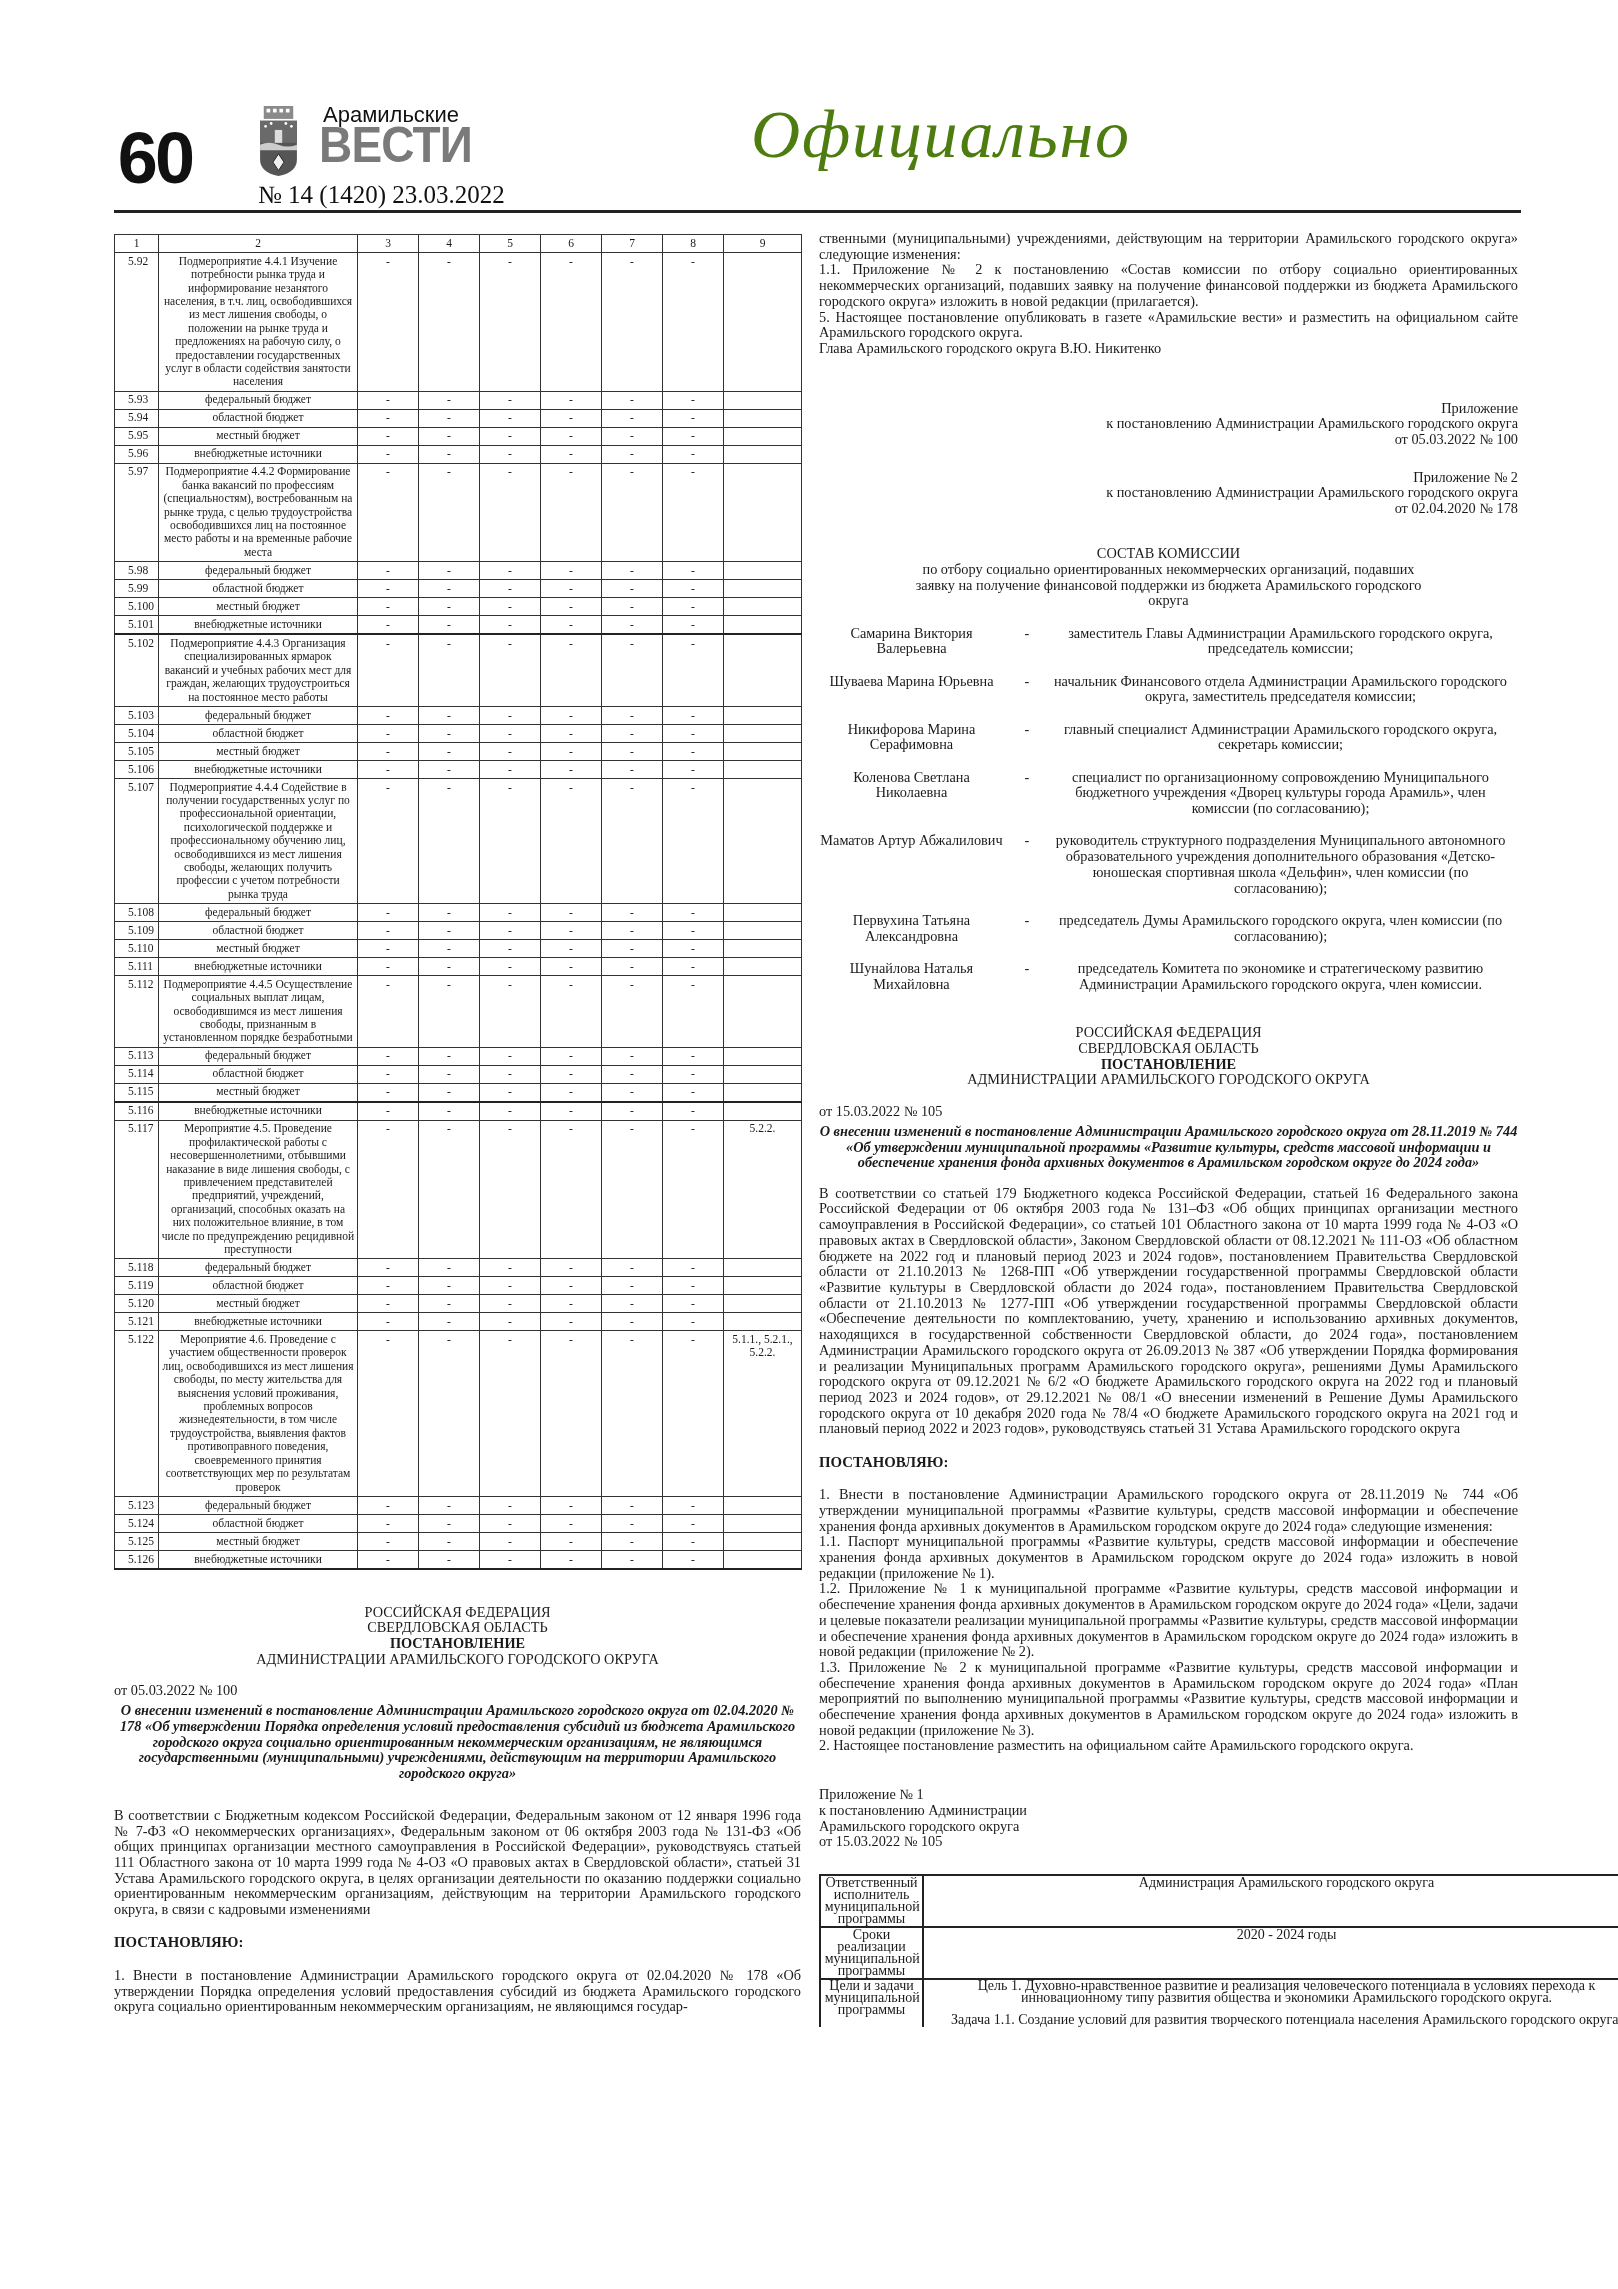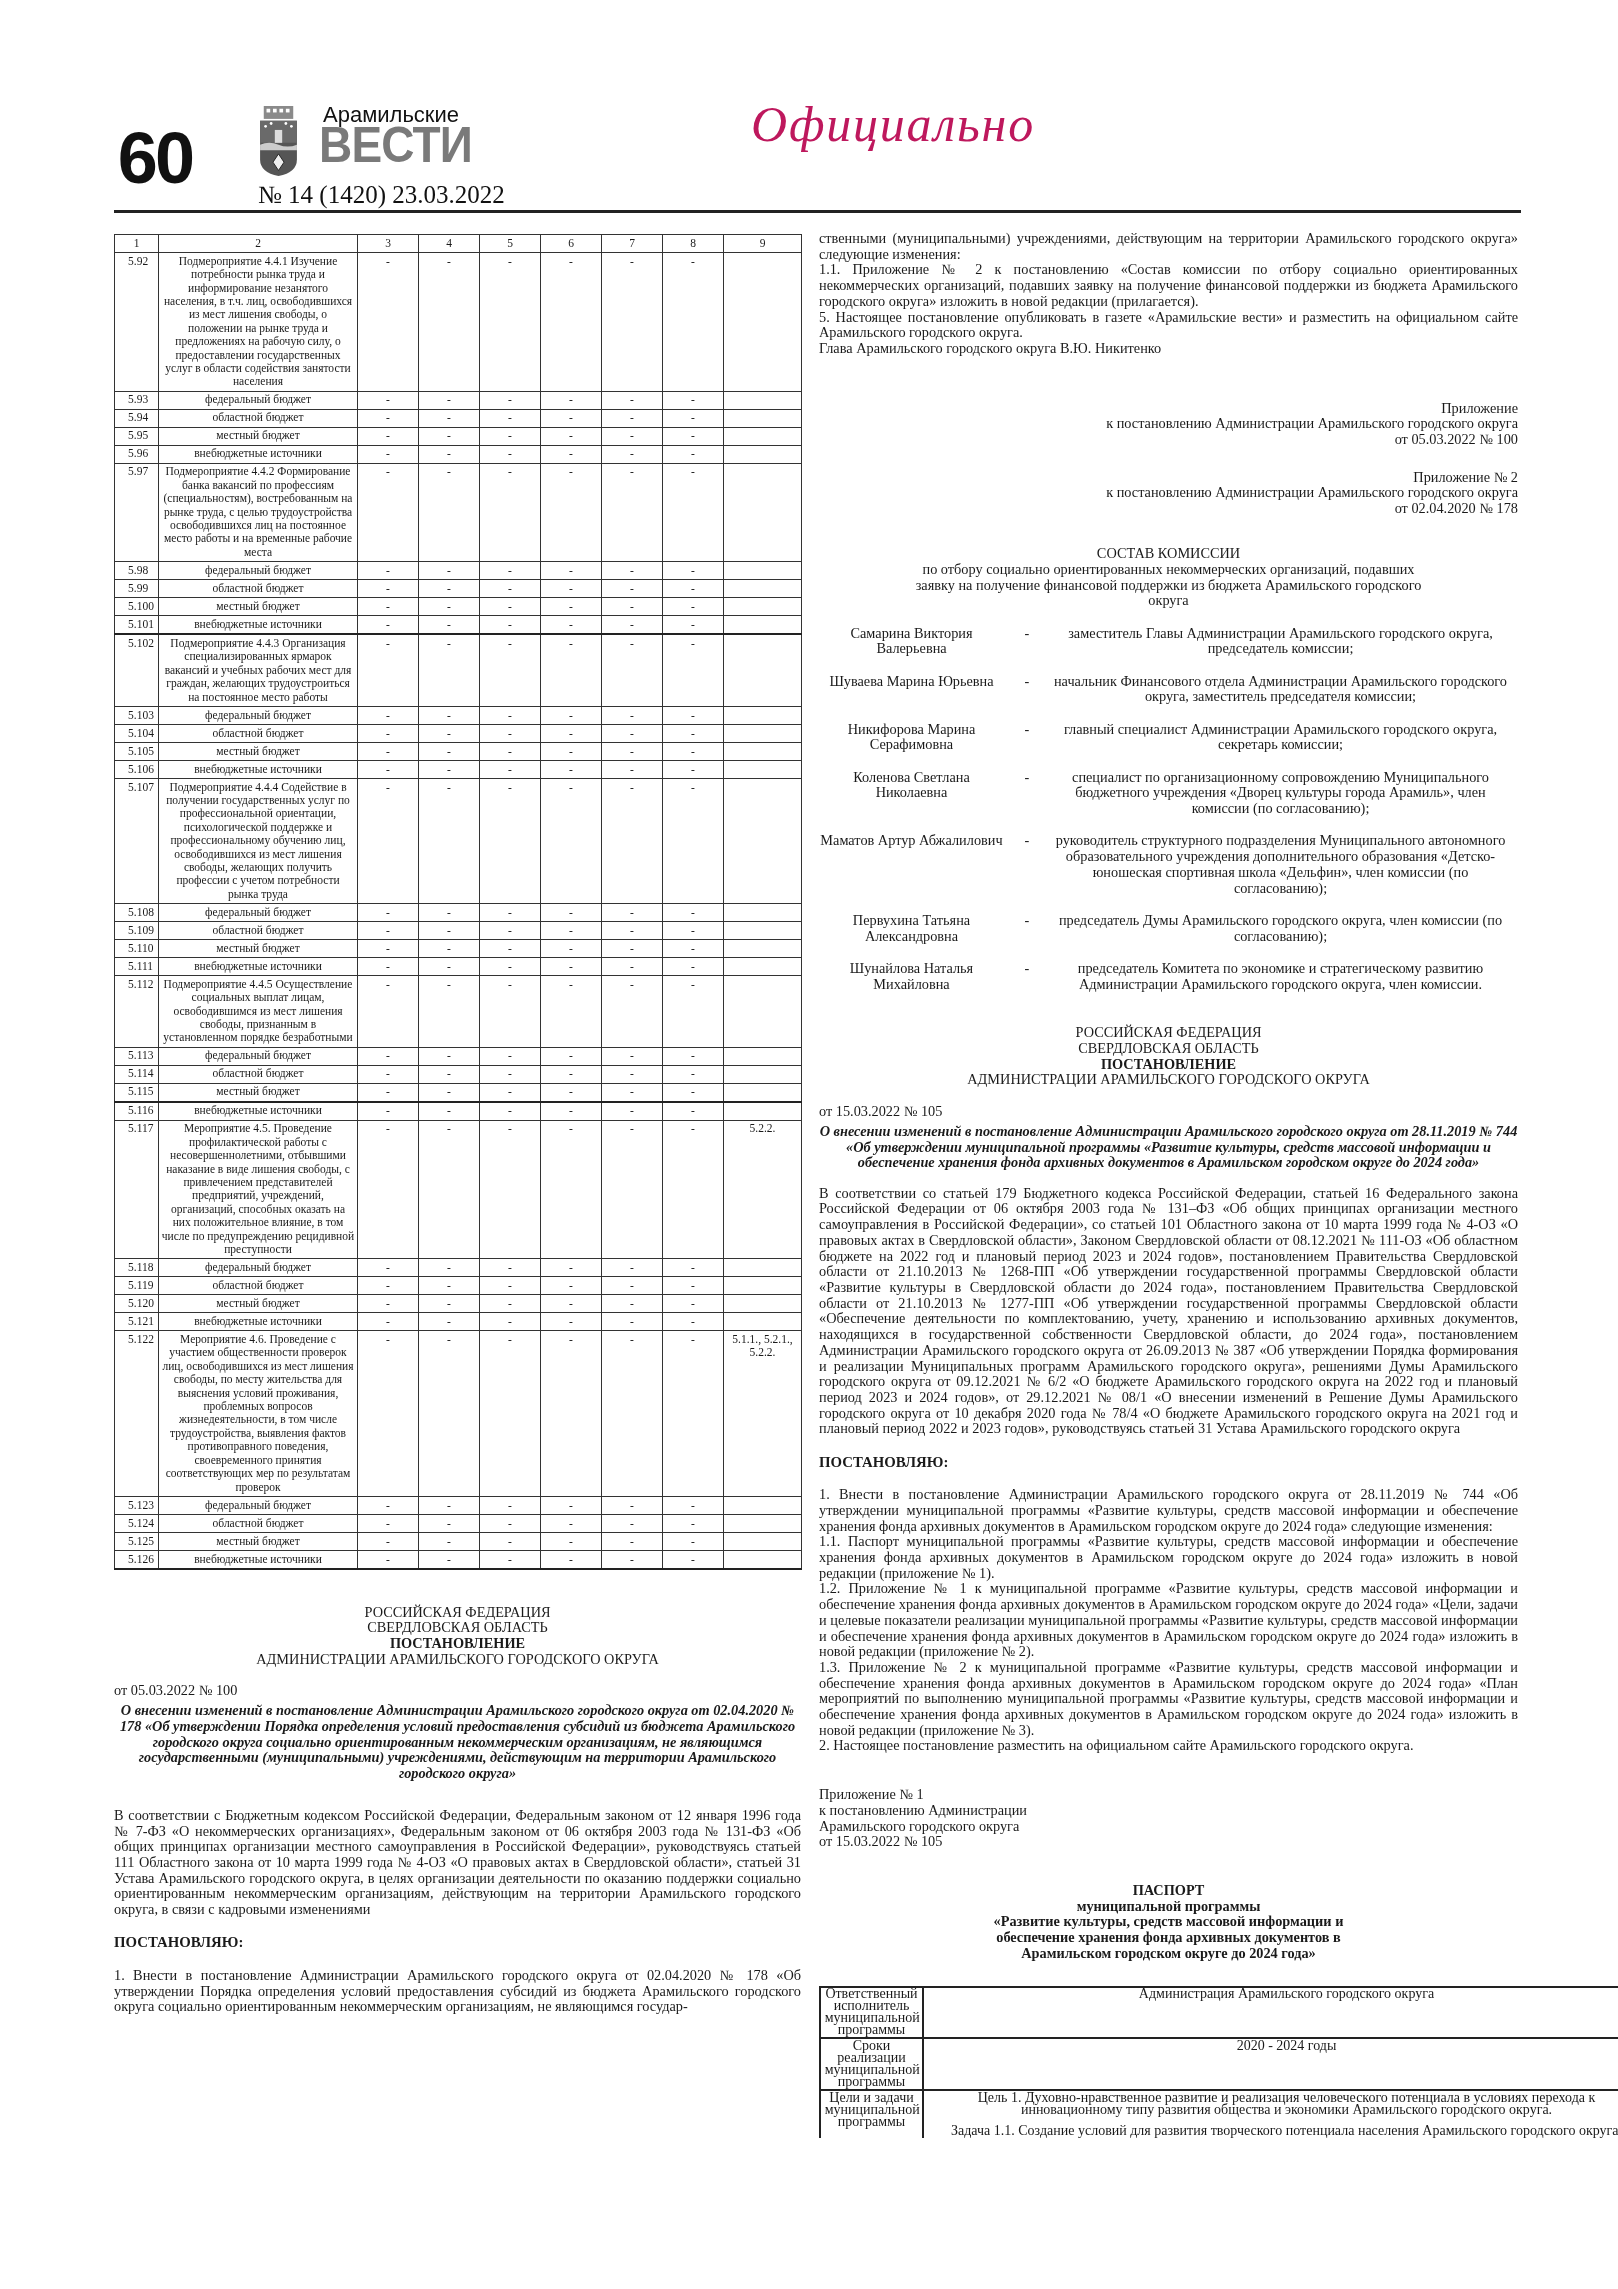--- a/index.html
+++ b/index.html
@@ -7,21 +7,21 @@
          font-family: "Liberation Serif", "DejaVu Serif", serif; }
   .header { position: absolute; left: 114px; top: 100px; width: 1412px; height: 109px; }
   .page-num { position: absolute; left: 3.7px; top: 22px; font-family: "Liberation Sans", sans-serif; font-weight: bold;
               font-size: 72px; letter-spacing: -2.8px; line-height: 1; color: #111; }
   .crest { position: absolute; left: 144px; top: 5.5px; width: 41px; height: 70px; }
   .brand-top { position: absolute; left: 209px; top: 1.8px; font-family: "Liberation Sans", sans-serif; font-size: 22px; color: #111; }
   .brand-main { position: absolute; left: 205px; top: 20px; font-family: "Liberation Sans", sans-serif; font-weight: bold;
                 font-size: 50px; color: #7a7a7a; letter-spacing: -0.9px; line-height: 1; transform: scaleX(0.92); transform-origin: left; }
   .issue { position: absolute; left: 144px; top: 81px; font-family: Liberation Serif, serif; font-size: 25px; color: #111; }
   .section-title { position: absolute; left: 637px; top: -5.5px; font-family: "Liberation Serif", serif; font-style: italic;
-                   font-size: 50px; color: #be185d; letter-spacing: 1.8px; }
+                   font-size: 68px; color: #4d7c0f; letter-spacing: 1.8px; }
   .header-rule { position: absolute; left: 114px; top: 210px; width: 1407px; height: 2.8px; background: #222; }
 
   .col-left { position: absolute; left: 114px; top: 234px; width: 687px; }
   .col-right { position: absolute; left: 819px; top: 231px; width: 699px; }
 
   table.plan { border-collapse: collapse; width: 687px; font-size: 11.5px; line-height: 13.4px; table-layout: fixed; }
   table.plan td { border: 0.9px solid #333; vertical-align: top; text-align: center; padding: 1.8px 2.8px; }
   table.plan td.num { text-align: left; padding-left: 13px; }
   table.plan tr.thick td { border-top: 2.3px solid #222; }
   table.plan tr.last td { border-bottom: 2.3px solid #222; }
@@ -576,25 +576,20 @@
     <div class="para">1.3. Приложение № 2 к муниципальной программе «Развитие культуры, средств массовой информации и обеспечение хранения фонда архивных документов в Арамильском городском округе до 2024 года» «План мероприятий по выполнению муниципальной программы «Развитие культуры, средств массовой информации и обеспечение хранения фонда архивных документов в Арамильском городском округе до 2024 года» изложить в новой редакции (приложение № 3).</div>
     <div class="para">2. Настоящее постановление разместить на официальном сайте Арамильского городского округа.</div>
 
     <div class="para" style="margin-top:33px; text-align:left">
       <div>Приложение № 1</div>
       <div>к постановлению Администрации</div>
       <div>Арамильского городского округа</div>
       <div>от 15.03.2022 № 105</div>
     </div>
 
-    <div class="passport-title" style="margin-top:33px; padding: 0 148px;">
-      <div>ПАСПОРТ</div>
-      <div>муниципальной программы</div>
-      <div>«Развитие культуры, средств массовой информации и обеспечение хранения фонда архивных документов в Арамильском городском округе до 2024 года»</div>
-    </div>
 
     <table class="passport">
       <colgroup>
           <col style="width:103px">
           <col>
         </colgroup>
       <tbody>
         <tr>
           <td style="height:48px">Ответственный исполнитель муниципальной программы</td>
           <td>Администрация Арамильского городского округа</td>

